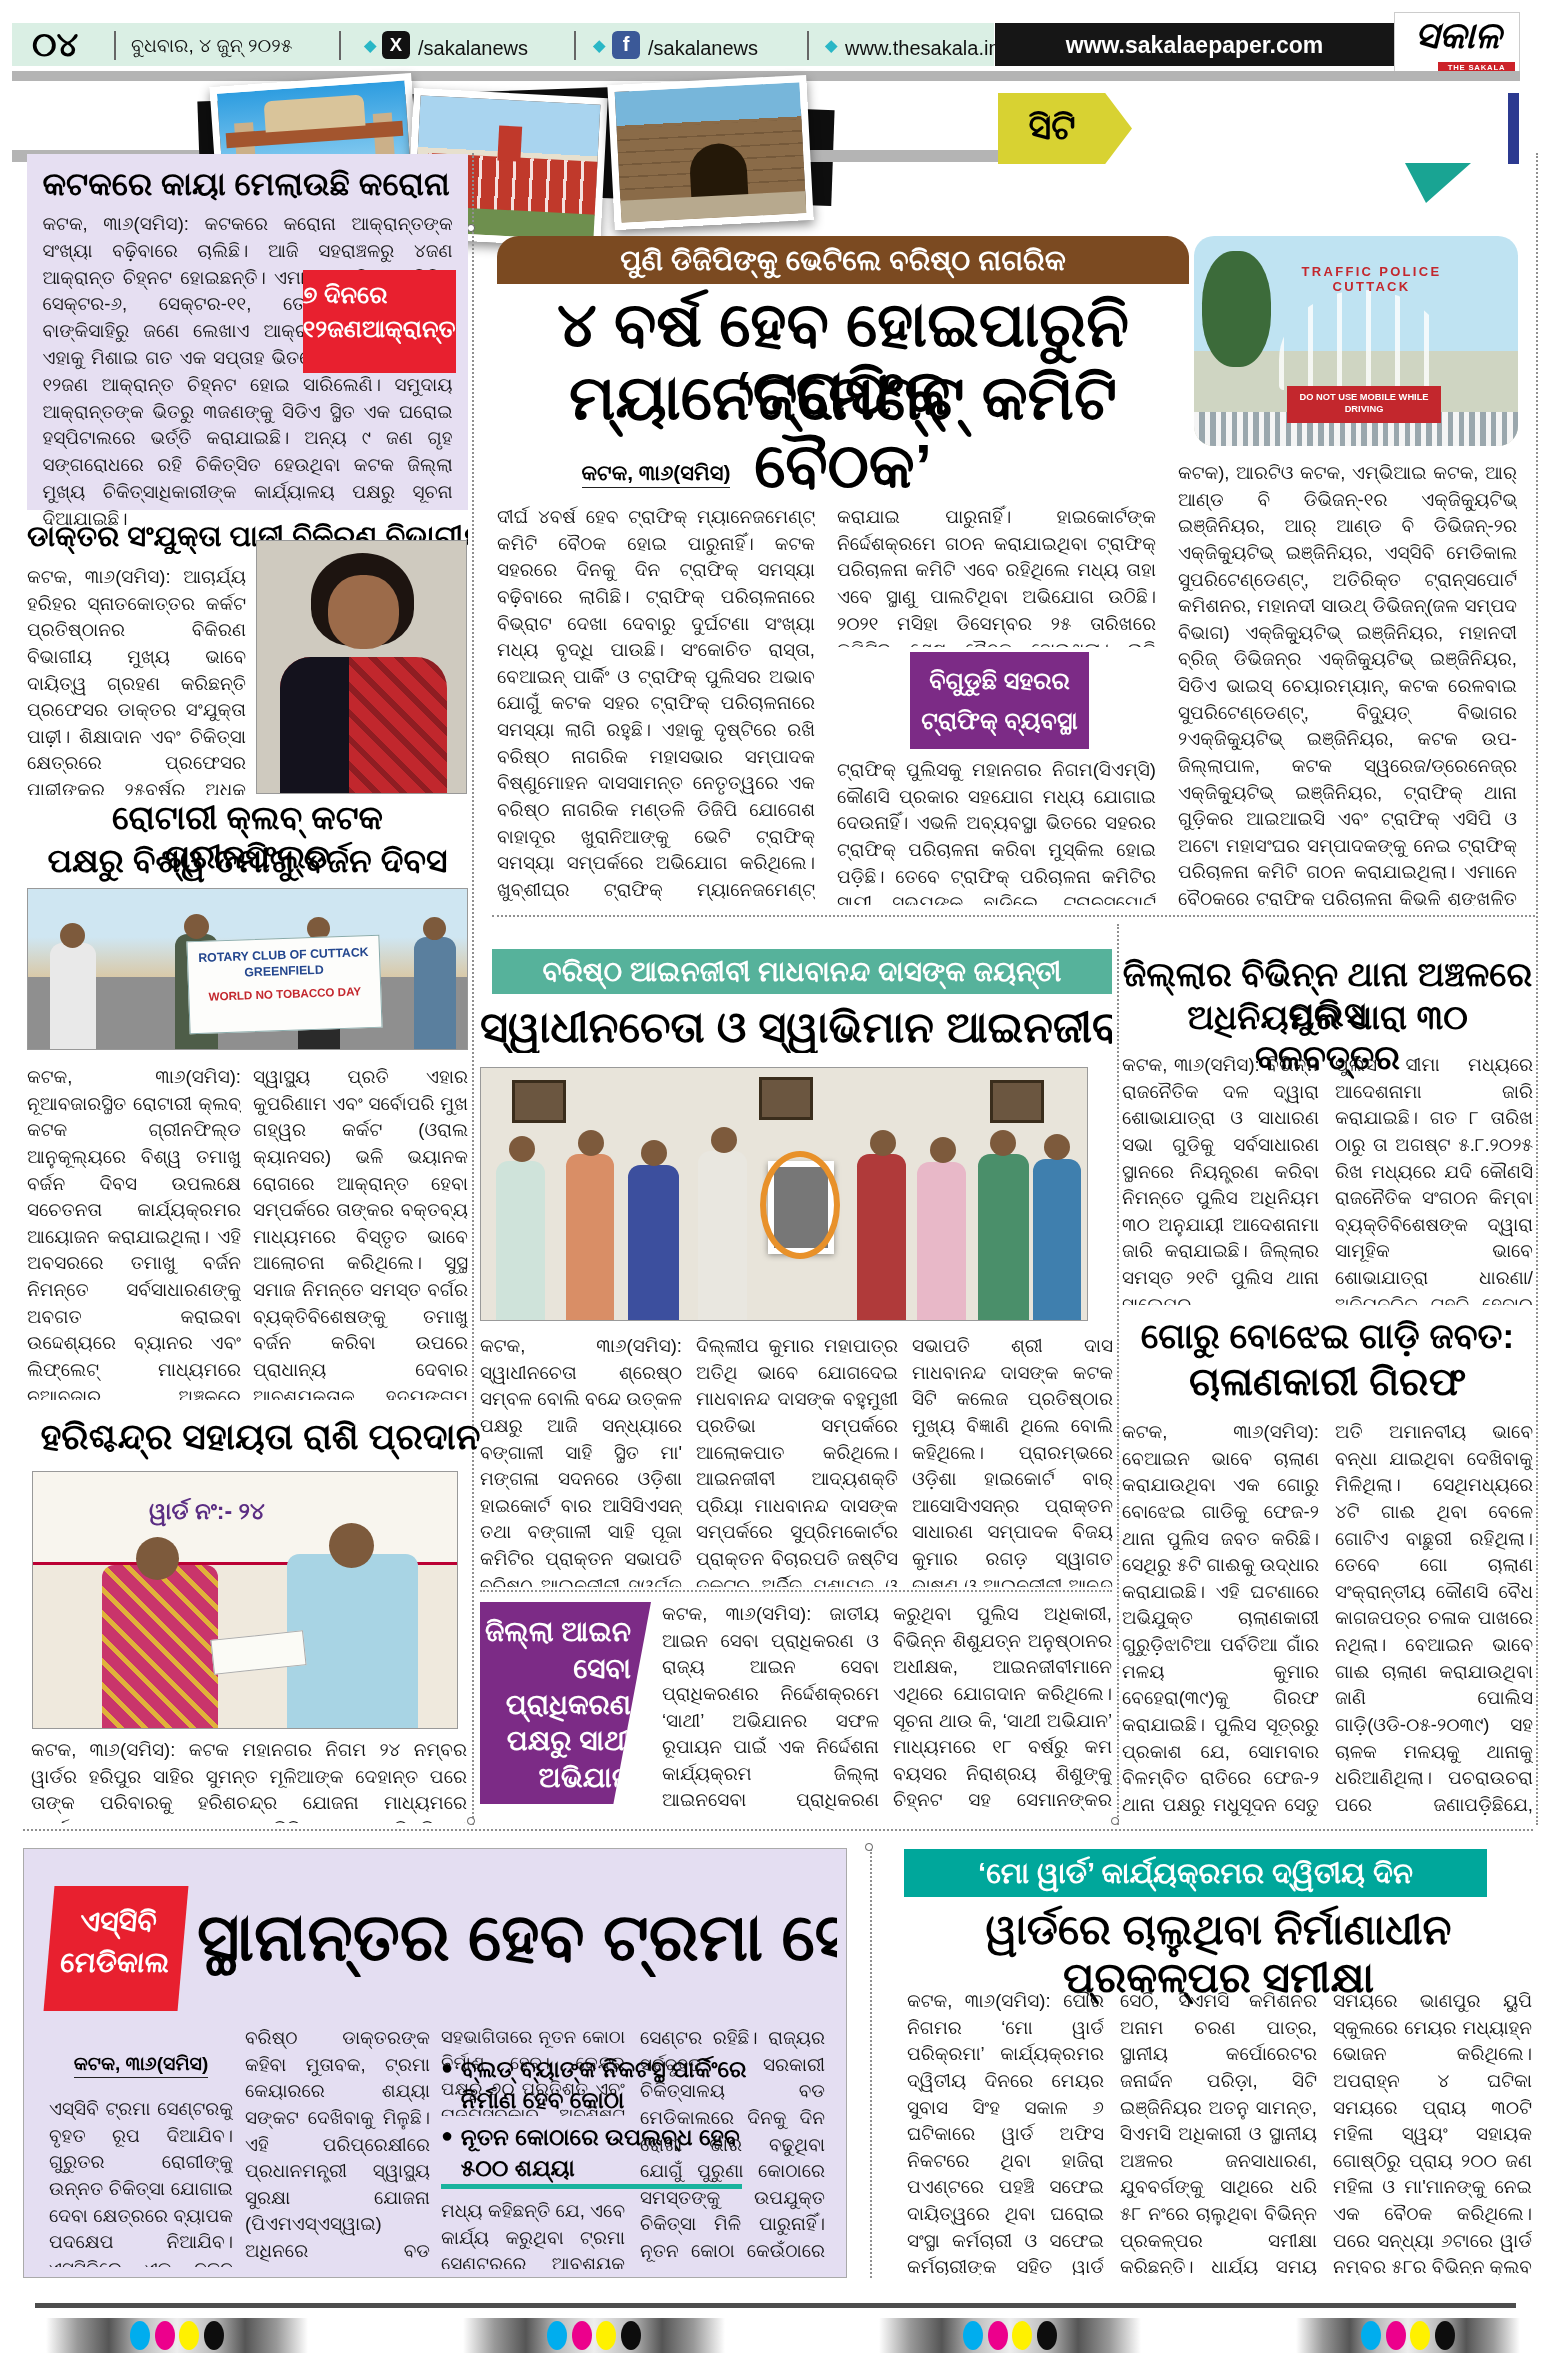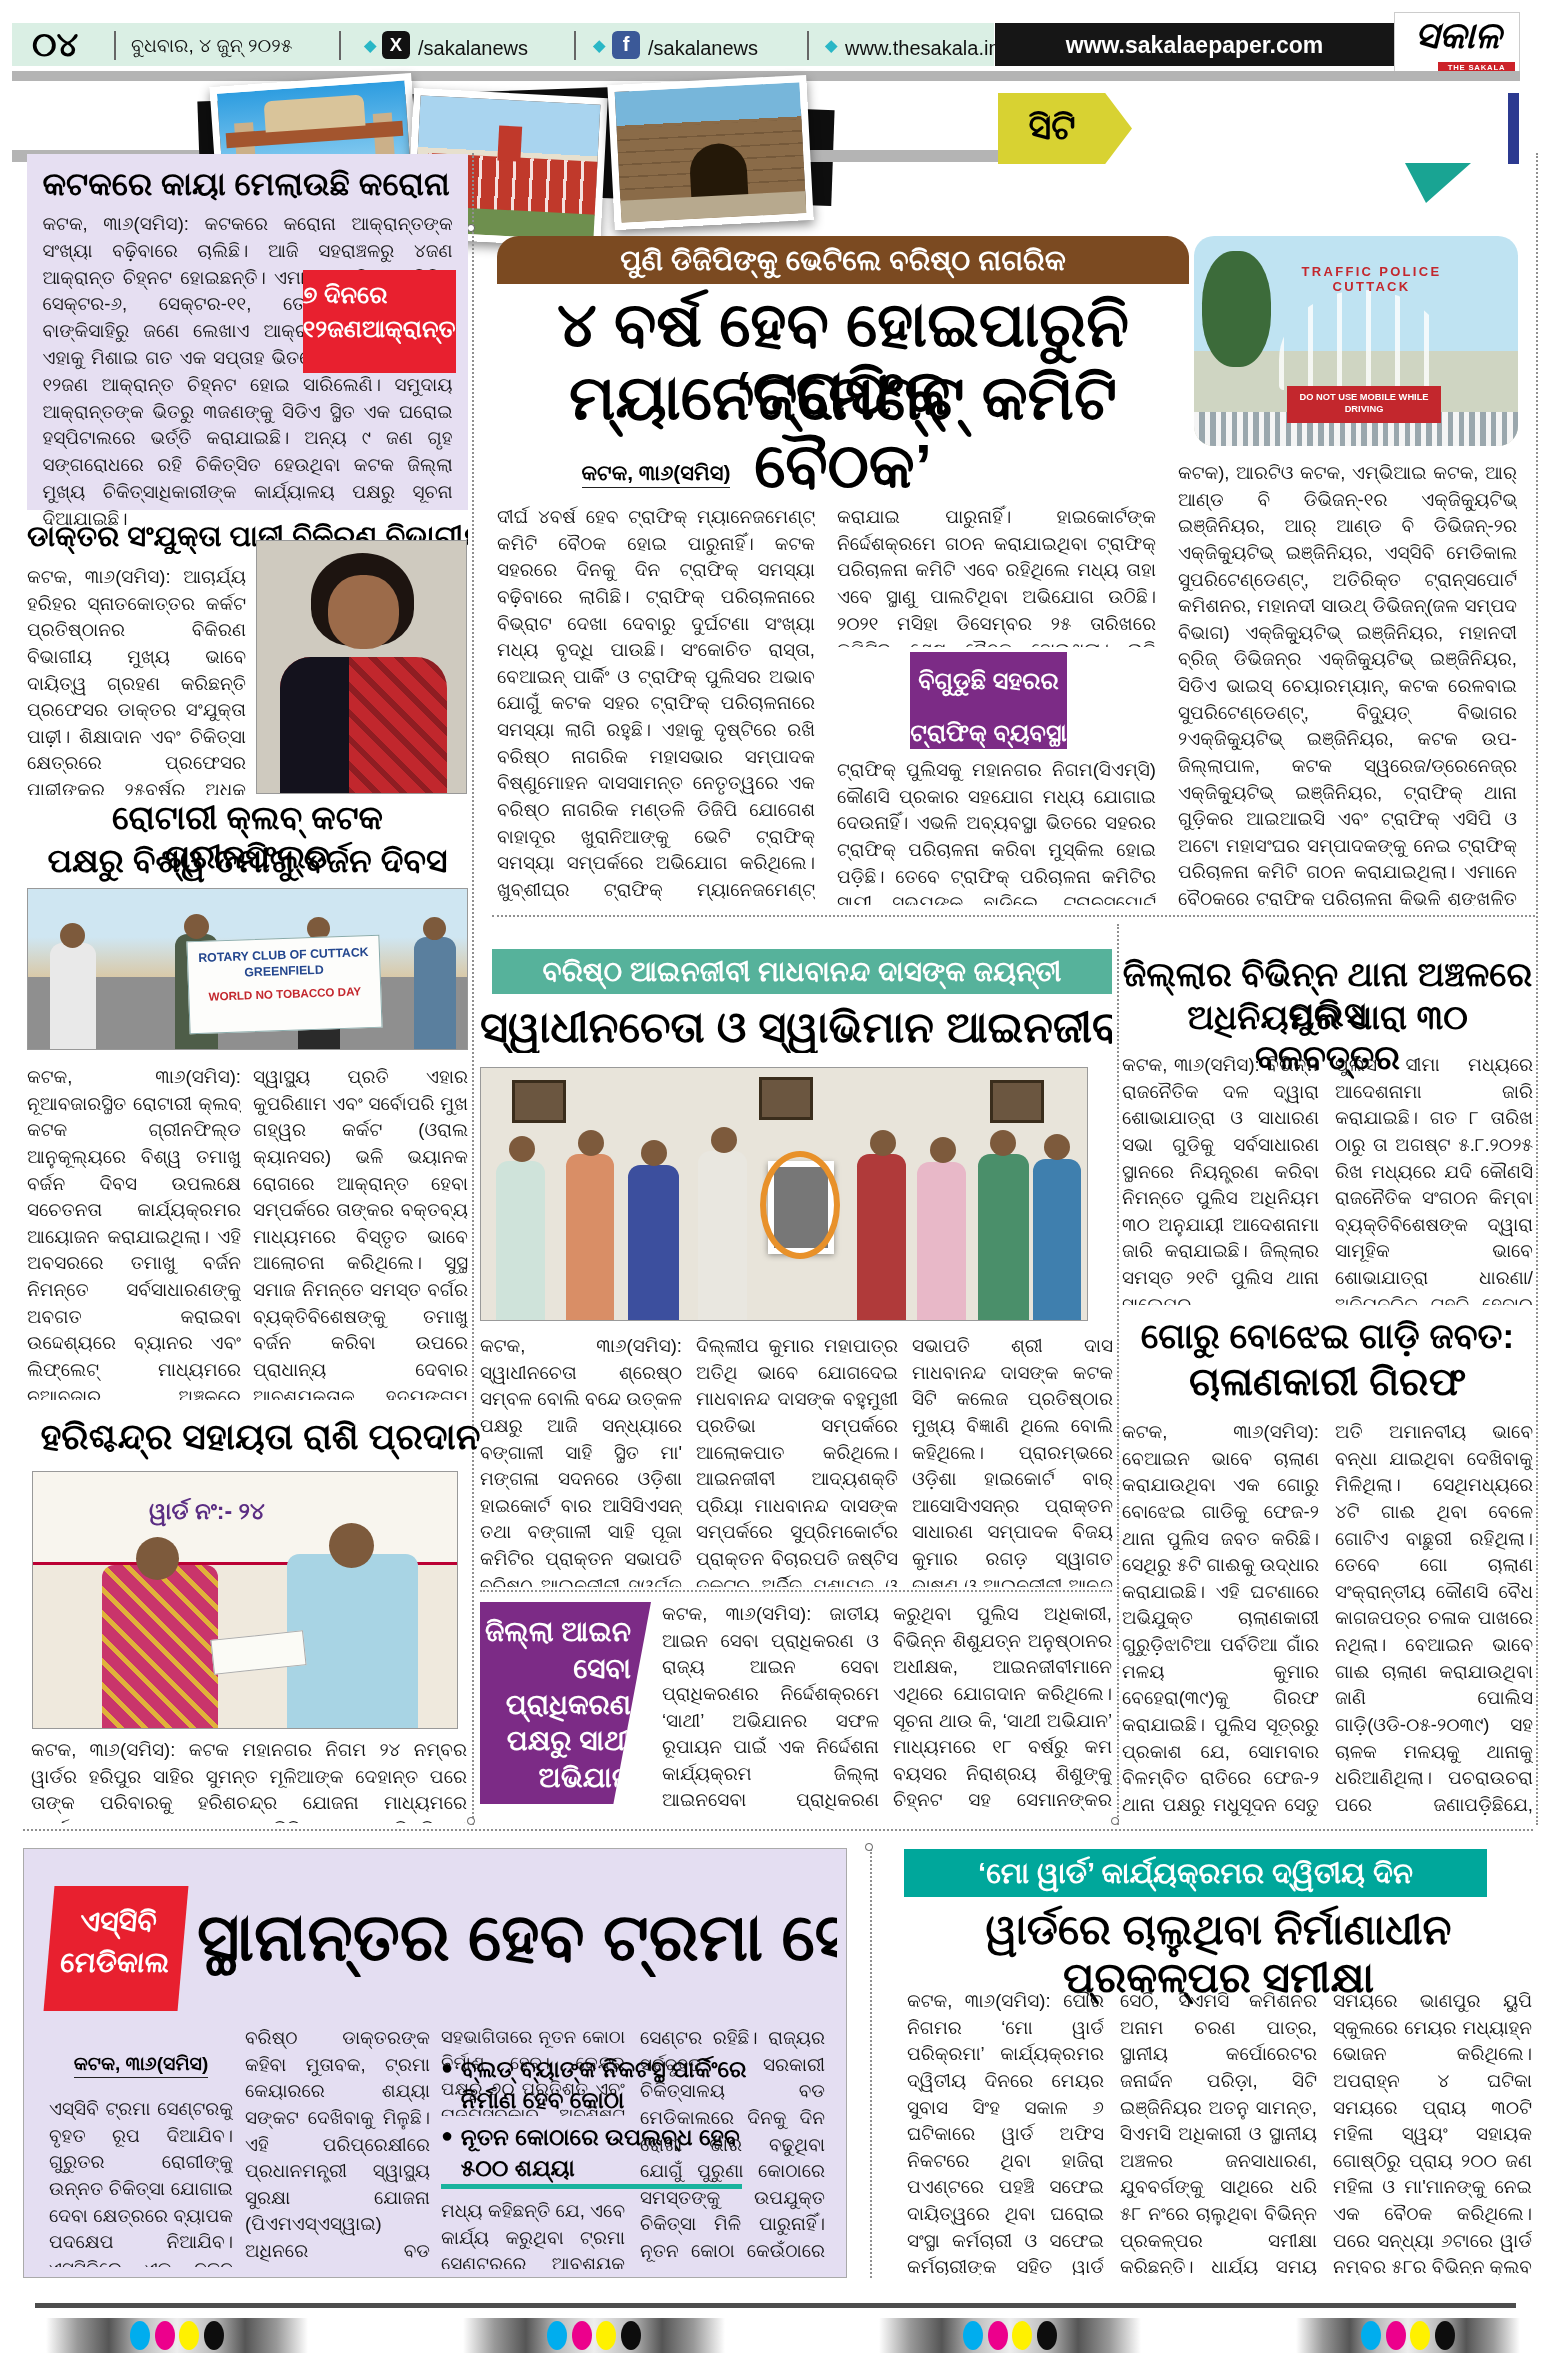--- a/index.html
+++ b/index.html
@@ -156,23 +156,23 @@
     <div class="abs" style="left:93px;bottom:23px;width:154px;height:37px;background:#c3272d;color:#fff;text-align:center;font-size:9.3px;font-weight:700;padding-top:4.6px;line-height:1.3;">
       <span>DO NOT USE MOBILE WHILE DRIVING</span>
     </div>
   </div>
 
   <div class="abs center" style="left:497px;top:461px;width:318px;">
     <span class="dl-underline" style="font-size:21px;font-weight:700;">କଟକ, ୩ା୬(ସମିସ)</span>
   </div>
   <div class="col" style="left:497px;top:504px;width:318px;height:401px;">ଦୀର୍ଘ ୪ବର୍ଷ ହେବ ଟ୍ରାଫିକ୍ ମ୍ୟାନେଜମେଣ୍ଟ୍ କମିଟି ବୈଠକ ହୋଇ ପାରୁନାହିଁ। କଟକ ସହରରେ ଦିନକୁ ଦିନ ଟ୍ରାଫିକ୍ ସମସ୍ୟା ବଢ଼ିବାରେ ଲାଗିଛି। ଟ୍ରାଫିକ୍ ପରିଚାଳନାରେ ବିଭ୍ରାଟ ଦେଖା ଦେବାରୁ ଦୁର୍ଘଟଣା ସଂଖ୍ୟା ମଧ୍ୟ ବୃଦ୍ଧି ପାଉଛି। ସଂକୋଚିତ ରାସ୍ତା, ବେଆଇନ୍ ପାର୍କିଂ ଓ ଟ୍ରାଫିକ୍ ପୁଲିସର ଅଭାବ ଯୋଗୁଁ କଟକ ସହର ଟ୍ରାଫିକ୍ ପରିଚାଳନାରେ ସମସ୍ୟା ଲାଗି ରହୁଛି। ଏହାକୁ ଦୃଷ୍ଟିରେ ରଖି ବରିଷ୍ଠ ନାଗରିକ ମହାସଭାର ସମ୍ପାଦକ ବିଷ୍ଣୁମୋହନ ଦାସସାମନ୍ତ ନେତୃତ୍ୱରେ ଏକ ବରିଷ୍ଠ ନାଗରିକ ମଣ୍ଡଳି ଡିଜିପି ଯୋଗେଶ ବାହାଦୂର ଖୁରାନିଆଙ୍କୁ ଭେଟି ଟ୍ରାଫିକ୍ ସମସ୍ୟା ସମ୍ପର୍କରେ ଅଭିଯୋଗ କରିଥିଲେ। ଖୁବ୍‌ଶୀଘ୍ର ଟ୍ରାଫିକ୍ ମ୍ୟାନେଜମେଣ୍ଟ୍ କମିଟି(ଟିଏମ୍‌ସି) ବୈଠକ ବସିବା ସହିତ କଟକ ସହରରେ ରହିଥିବା ଟ୍ରାଫିକ୍ ସମସ୍ୟାକୁ ଦୂର କରାଯିବ ବୋଲି ଡିଜିପି ଶ୍ରୀ ଖୁରାନିଆ ସୂଚନା ଦେଇଛନ୍ତି। ଅଭିଯୋଗରୁ ପ୍ରକାଶ ଯେ, ସହରରେ ଟ୍ରାଫିକ୍</div>
   <div class="col" style="left:837px;top:504px;width:319px;height:143px;">କରାଯାଇ ପାରୁନାହିଁ। ହାଇକୋର୍ଟଙ୍କ ନିର୍ଦ୍ଦେଶକ୍ରମେ ଗଠନ କରାଯାଇଥିବା ଟ୍ରାଫିକ୍ ପରିଚାଳନା କମିଟି ଏବେ ରହିଥିଲେ ମଧ୍ୟ ତାହା ଏବେ ସ୍ଥାଣୁ ପାଲଟିଥିବା ଅଭିଯୋଗ ଉଠିଛି। ୨୦୨୧ ମସିହା ଡିସେମ୍ବର ୨୫ ତାରିଖରେ କମିଟିର ଶେଷ ବୈଠକ ହୋଇଥିଲା। ଇତି ମଧ୍ୟରେ ୪ ବର୍ଷ ବିତିଯାଇଥିବା ବେଳେ କମିଟିର କୌଣସି ବୈଠକ ନବସିବାରୁ ସଭ୍ୟମାନେ ଏକତ୍ରିତ ହୋଇ ପାରି ନାହାନ୍ତି। ବର୍ଷ ପରେ ବର୍ଷ ଗଡ଼ୁଛି, କିନ୍ତୁ ଏହି ବୈଠକ କରାଯିବାକୁ ନେଇ ଜିଲ୍ଲା ପ୍ରଶାସନ, କମିଶନରେଟ୍ ପୁଲିସ, ମହାନଗର ନିଗମ, ଆଞ୍ଚଳିକ ପରିବହନ ବିଭାଗ ପ୍ରମୁଖ କୌଣସି ପଦକ୍ଷେପ ଗ୍ରହଣ କରୁ ନାହାନ୍ତି। ଅନ୍ୟପଟେ</div>
-  <div class="abs" style="left:910px;top:652px;width:157px;height:97px;background:#7c2b86;padding-top:15.4px;">
+  <div class="abs" style="left:910px;top:652px;width:179px;height:97px;background:#7c2b86;padding-top:15.4px;">
     <div class="white center" style="font-size:24px;font-weight:700;">ବିଗୁଡୁଛି ସହରର</div>
-    <div class="white center" style="font-size:24px;font-weight:700;margin-top:24px;">ଟ୍ରାଫିକ୍ ବ୍ୟବସ୍ଥା</div>
+    <div class="white center" style="font-size:24px;font-weight:700;margin-top:12px;">ଟ୍ରାଫିକ୍ ବ୍ୟବସ୍ଥା</div>
   </div>
   <div class="col" style="left:837px;top:757px;width:319px;height:148px;">ଟ୍ରାଫିକ୍ ପୁଲିସକୁ ମହାନଗର ନିଗମ(ସିଏମ୍‌ସି) କୌଣସି ପ୍ରକାର ସହଯୋଗ ମଧ୍ୟ ଯୋଗାଇ ଦେଉନାହିଁ। ଏଭଳି ଅବ୍ୟବସ୍ଥା ଭିତରେ ସହରର ଟ୍ରାଫିକ୍ ପରିଚାଳନା କରିବା ମୁସ୍କିଲ ହୋଇ ପଡ଼ିଛି। ତେବେ ଟ୍ରାଫିକ୍ ପରିଚାଳନା କମିଟିର ସ୍ଥାୟୀ ସଭ୍ୟଙ୍କୁ ଛାଡ଼ିଲେ, ଟ୍ରାନ୍ସପୋର୍ଟ ଷ୍ଟାଣ୍ଡିଂ କାଉନସିଲ୍‌ର ଜଣେ ସଦସ୍ୟ, ହାଇକୋର୍ଟର ଜଣେ ବରିଷ୍ଠ ଆଇନଜୀବୀ, ପ୍ରୋଜେକ୍ଟ ଡାଇରେକ୍ଟର, ମହାନଗର ନିଗମ, ସହରରେ ରହୁଥିବା ଅବସରପ୍ରାପ୍ତ ଅଧିକାରୀ, ଟ୍ରାଫିକ୍ ଡିସିପି(ଭୁବନେଶ୍ୱର-</div>
   <div class="col" style="left:1178px;top:460px;width:339px;height:446px;">କଟକ), ଆରଟିଓ କଟକ, ଏମ୍ଭିଆଇ କଟକ, ଆର୍ ଆଣ୍ଡ ବି ଡିଭିଜନ୍-୧ର ଏକ୍ଜିକ୍ୟୁଟିଭ୍ ଇଞ୍ଜିନିୟର, ଆର୍ ଆଣ୍ଡ ବି ଡିଭିଜନ୍-୨ର ଏକ୍ଜିକ୍ୟୁଟିଭ୍ ଇଞ୍ଜିନିୟର, ଏସ୍‌ସିବି ମେଡିକାଲ ସୁପରିଟେଣ୍ଡେଣ୍ଟ୍, ଅତିରିକ୍ତ ଟ୍ରାନ୍ସପୋର୍ଟ କମିଶନର, ମହାନଦୀ ସାଉଥ୍ ଡିଭିଜନ୍(ଜଳ ସମ୍ପଦ ବିଭାଗ) ଏକ୍ଜିକ୍ୟୁଟିଭ୍ ଇଞ୍ଜିନିୟର, ମହାନଦୀ ବ୍ରିଜ୍ ଡିଭିଜନ୍‌ର ଏକ୍ଜିକ୍ୟୁଟିଭ୍ ଇଞ୍ଜିନିୟର, ସିଡିଏ ଭାଇସ୍ ଚେୟାରମ୍ୟାନ୍, କଟକ ରେଳବାଇ ସୁପରିଟେଣ୍ଡେଣ୍ଟ୍, ବିଦ୍ୟୁତ୍ ବିଭାଗର ୨ଏକ୍ଜିକ୍ୟୁଟିଭ୍ ଇଞ୍ଜିନିୟର, କଟକ ଉପ-ଜିଲ୍ଲାପାଳ, କଟକ ସ୍ୱରେଜ/ଡ୍ରେନେଜ୍‌ର ଏକ୍ଜିକ୍ୟୁଟିଭ୍ ଇଞ୍ଜିନିୟର, ଟ୍ରାଫିକ୍ ଥାନା ଗୁଡ଼ିକର ଆଇଆଇସି ଏବଂ ଟ୍ରାଫିକ୍ ଏସିପି ଓ ଅଟୋ ମହାସଂଘର ସମ୍ପାଦକଙ୍କୁ ନେଇ ଟ୍ରାଫିକ୍ ପରିଚାଳନା କମିଟି ଗଠନ କରାଯାଇଥିଲା। ଏମାନେ ବୈଠକରେ ଟ୍ରାଫିକ୍ ପରିଚାଳନା କିଭଳି ଶୃଙ୍ଖଳିତ ହେବା ସହ ସହରର ଟ୍ରାଫିକ୍ ସମସ୍ୟା ଦୂର ହେବ, ସେ ସମ୍ପର୍କରେ ମତାମତ ଉପସ୍ଥାପନା କରୁଥିଲେ। ସେମାନଙ୍କ ପ୍ରସ୍ତାବ ସର୍ବସମ୍ମତିକ୍ରମେ ଗୃହିତ ହୋଇ ଟ୍ରାଫିକ୍ ସମସ୍ୟାର ସୁଧାର ଅଣାଯିବା ଉପରେ ଉଦ୍ୟମ କରାଯାଉଥିଲା। କିନ୍ତୁ ଏହା ନହେବା ଫଳରେ ଏବେ ଟ୍ରାଫିକ୍ ବ୍ୟବସ୍ଥାରେ ସମସ୍ୟା ବିଗିଡ଼ିବାରେ ଲାଗିଛି।</div>
 
   <div class="abs white center" style="left:492px;top:949px;width:620px;height:45px;background:#56b29b;">
     <span style="font-size:28px;font-weight:700;line-height:45px;">ବରିଷ୍ଠ ଆଇନଜୀବୀ ମାଧବାନନ୍ଦ ଦାସଙ୍କ ଜୟନ୍ତୀ</span>
   </div>
   <div class="hl center nowrap" style="left:480px;top:1003px;width:632px;font-size:43px;">ସ୍ୱାଧୀନଚେତା ଓ ସ୍ୱାଭିମାନ ଆଇନଜୀବୀର ଶ୍ରେଷ୍ଠ ସମ୍ବଳ</div>
   <div class="photo" style="left:480px;top:1067px;width:608px;height:254px;background:#e8e4da;border:0.8px solid #999;">
     <div class="shape" style="left:31px;top:12.3px;width:54px;height:43px;background:#6b5640;border:3.1px solid #3a2d1c;"></div>

